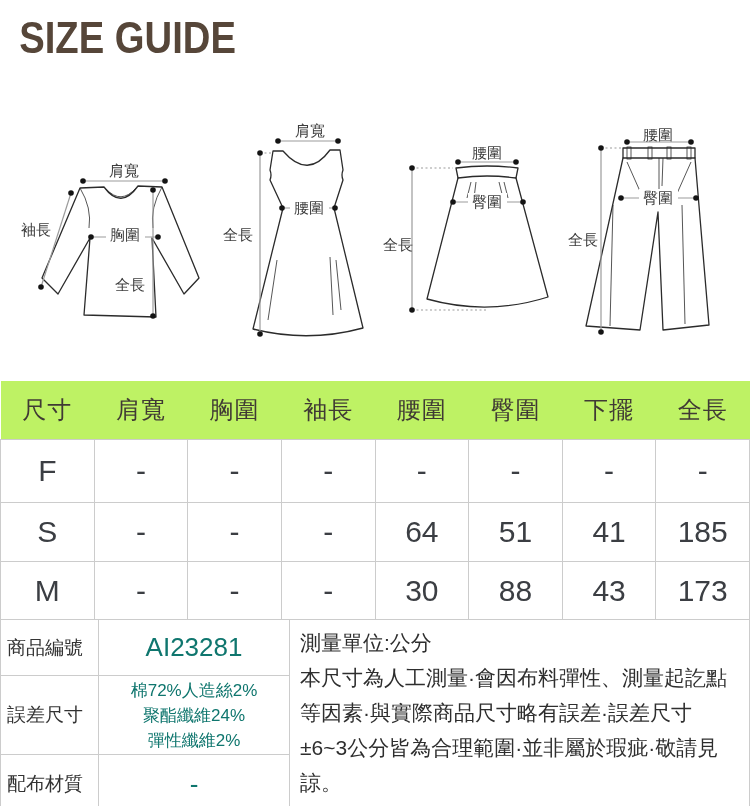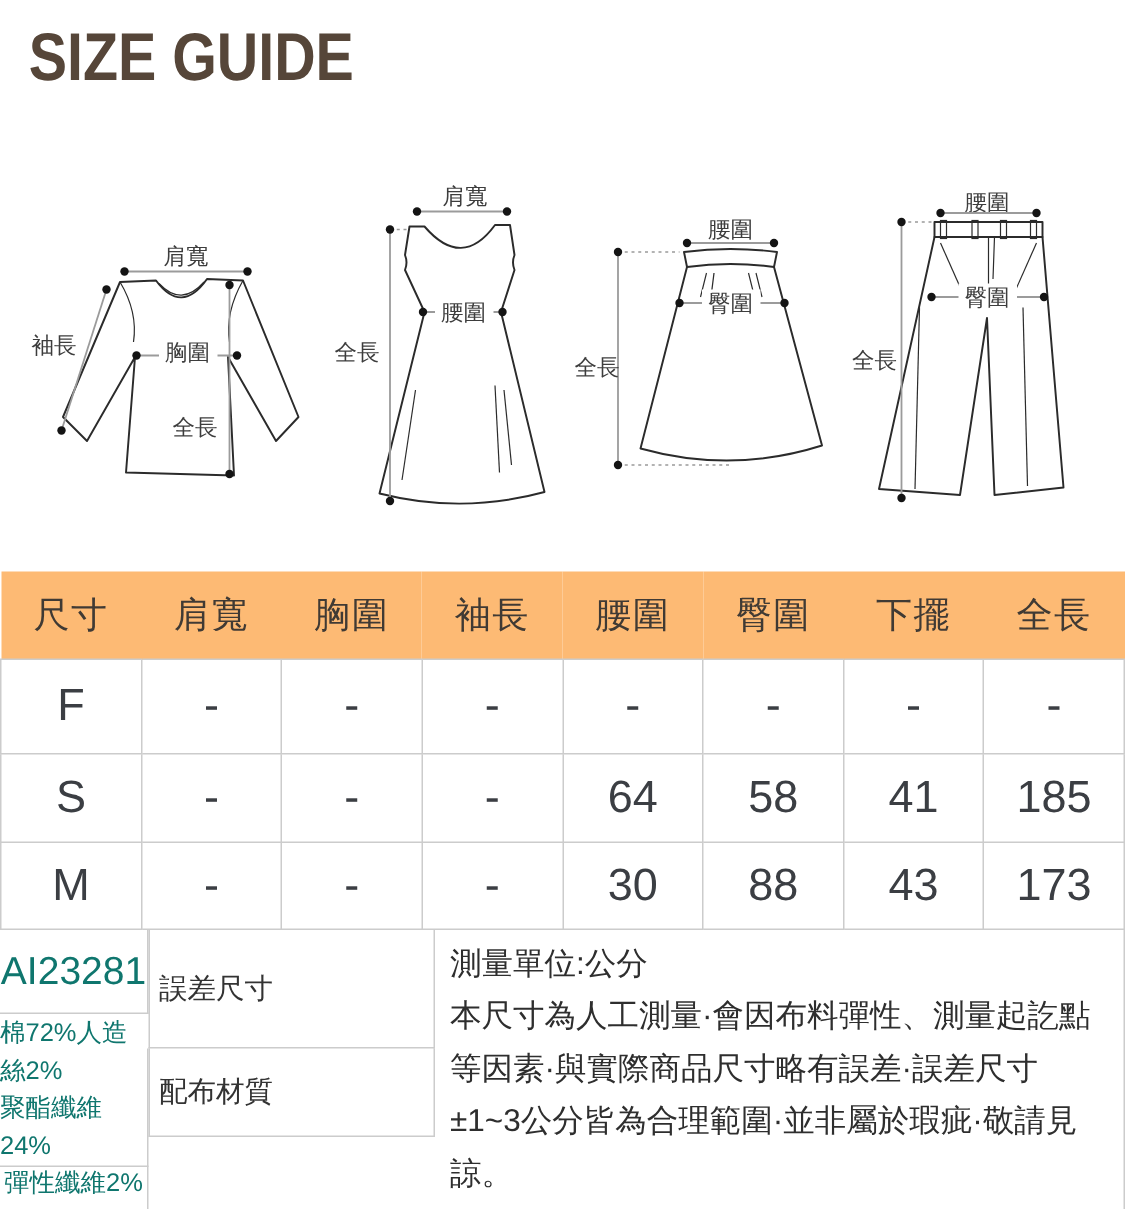--- a/index.html
+++ b/index.html
@@ -23,21 +23,21 @@
   .oline { fill:none; stroke:#2b2b2b; stroke-width:1.3; stroke-linejoin:round; stroke-linecap:round; }
   .thin  { fill:none; stroke:#2b2b2b; stroke-width:0.8; }
   .mline { fill:none; stroke:#9b9b9b; stroke-width:1.2; }
   .dotl  { fill:none; stroke:#9b9b9b; stroke-width:1; stroke-dasharray:2 2.5; }
   .dot   { fill:#141414; }
   .lbl   { font-size:15px; fill:#3d3d3d; }
   .wbg   { fill:#ffffff; }
 
   
   table.size { width:750px; border-collapse:collapse; table-layout:fixed; text-align:center; }
-  table.size thead th { background:#fdba74; height:56px; font-size:24px; font-weight:normal;
+  table.size thead th { background:#bef264; height:56px; font-size:24px; font-weight:normal;
                         color:#403a34; letter-spacing:1px; border-bottom:1px solid #ccc; }
   table.size tbody td { border:1px solid #ccc; font-size:30px; font-weight:300; color:#3b3e43; }
   table.size tbody tr:nth-child(1) td { height:60px; }
   table.size tbody tr:nth-child(2) td { height:56px; }
   table.size tbody tr:nth-child(3) td { height:55px; }
 
   
   .info { display:flex; width:750px; }
   .info-left { width:290px; display:grid; grid-template-columns:99px 191px; }
   .info-left .cell { border-right:1px solid #ccc; border-bottom:1px solid #ccc; box-sizing:border-box; }
@@ -184,48 +184,49 @@
           <td>-</td>
           <td>-</td>
           <td>-</td>
         </tr>
         <tr>
           <td>S</td>
           <td>-</td>
           <td>-</td>
           <td>-</td>
           <td>64</td>
-          <td>58</td>
+          <td>51</td>
           <td>41</td>
           <td>185</td>
         </tr>
         <tr>
           <td>M</td>
           <td>-</td>
           <td>-</td>
           <td>-</td>
           <td>30</td>
           <td>88</td>
           <td>43</td>
           <td>173</td>
         </tr>
       </tbody>
   </table>
 
   <div class="info">
     <div class="info-left" id="info-left">
+        <div class="cell first-col label-cell r0">商品編號</div>
         <div class="cell value-cell r0 big">AI23281</div>
         <div class="cell first-col label-cell r1">誤差尺寸</div>
         <div class="cell value-cell r1 small">
           <div>棉72%人造絲2%</div>
           <div>聚酯纖維24%</div>
           <div>彈性纖維2%</div>
         </div>
         <div class="cell first-col label-cell r2">配布材質</div>
         <div class="cell value-cell r2 big">-</div>
       </div>
     <div class="info-note">
       <div>測量單位:公分</div>
-      <div>本尺寸為人工測量·會因布料彈性、測量起訖點等因素·與實際商品尺寸略有誤差·誤差尺寸±1~3公分皆為合理範圍·並非屬於瑕疵·敬請見諒。</div>
+      <div>本尺寸為人工測量·會因布料彈性、測量起訖點等因素·與實際商品尺寸略有誤差·誤差尺寸±6~3公分皆為合理範圍·並非屬於瑕疵·敬請見諒。</div>
     </div>
   </div>
 
 </div>
 
 </body></html>

